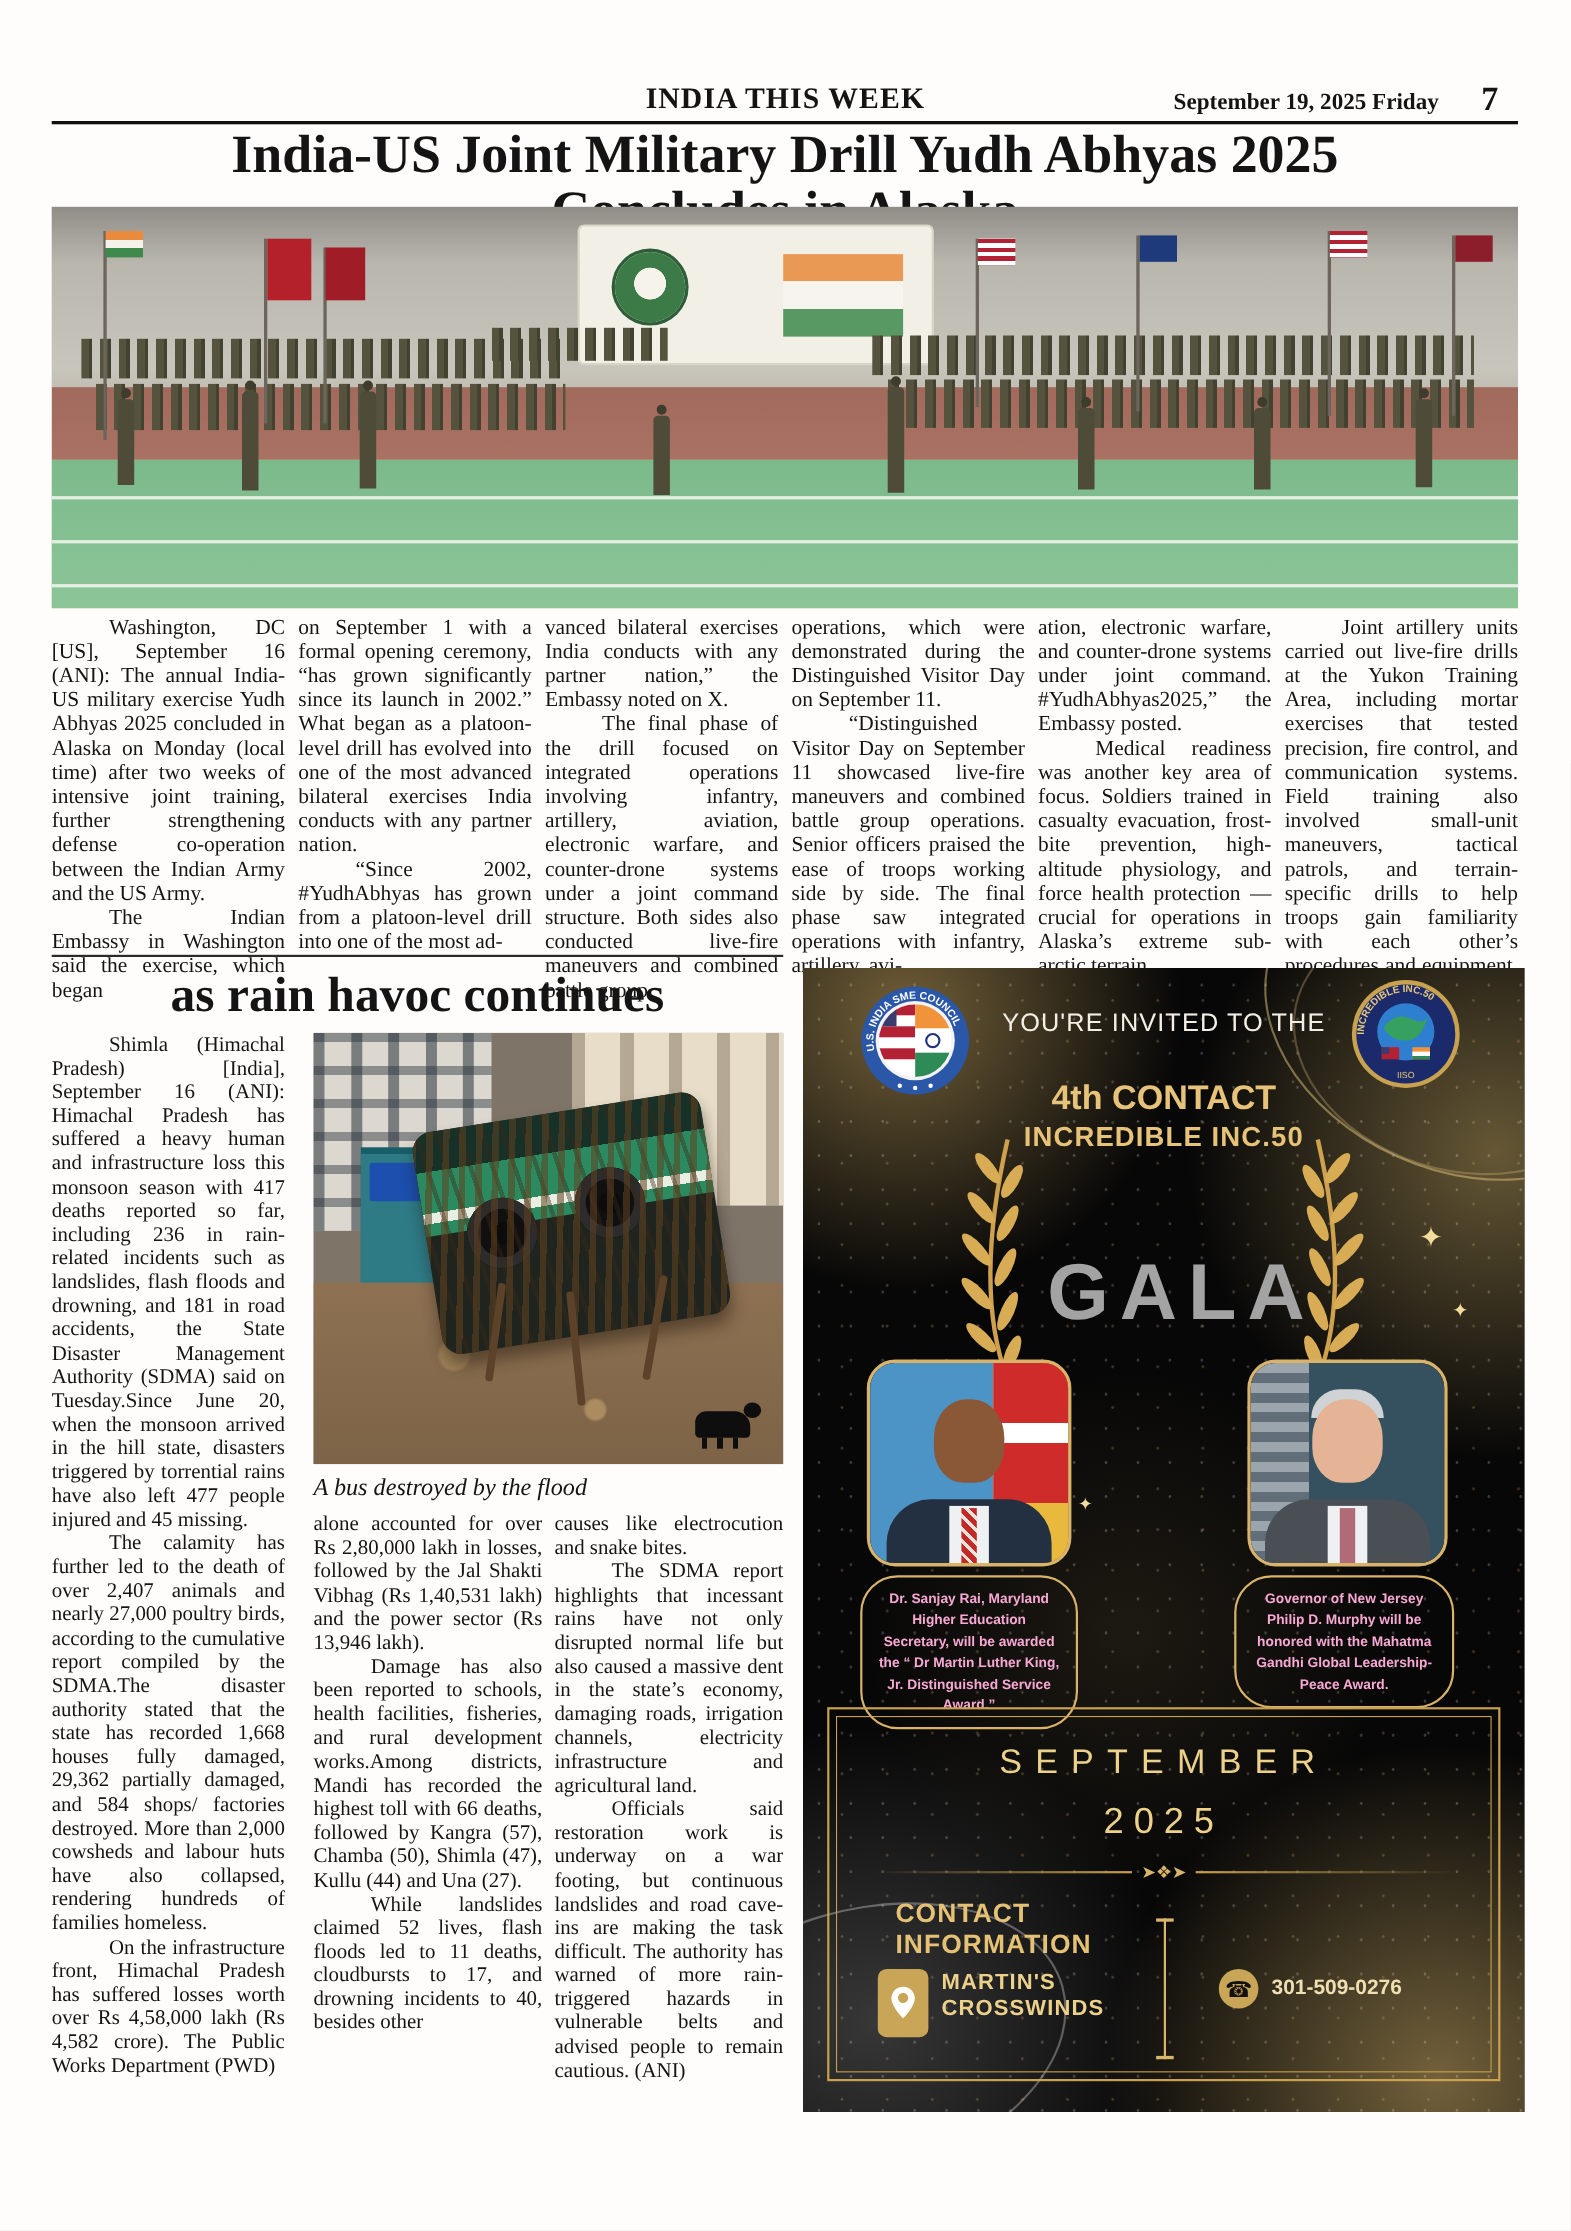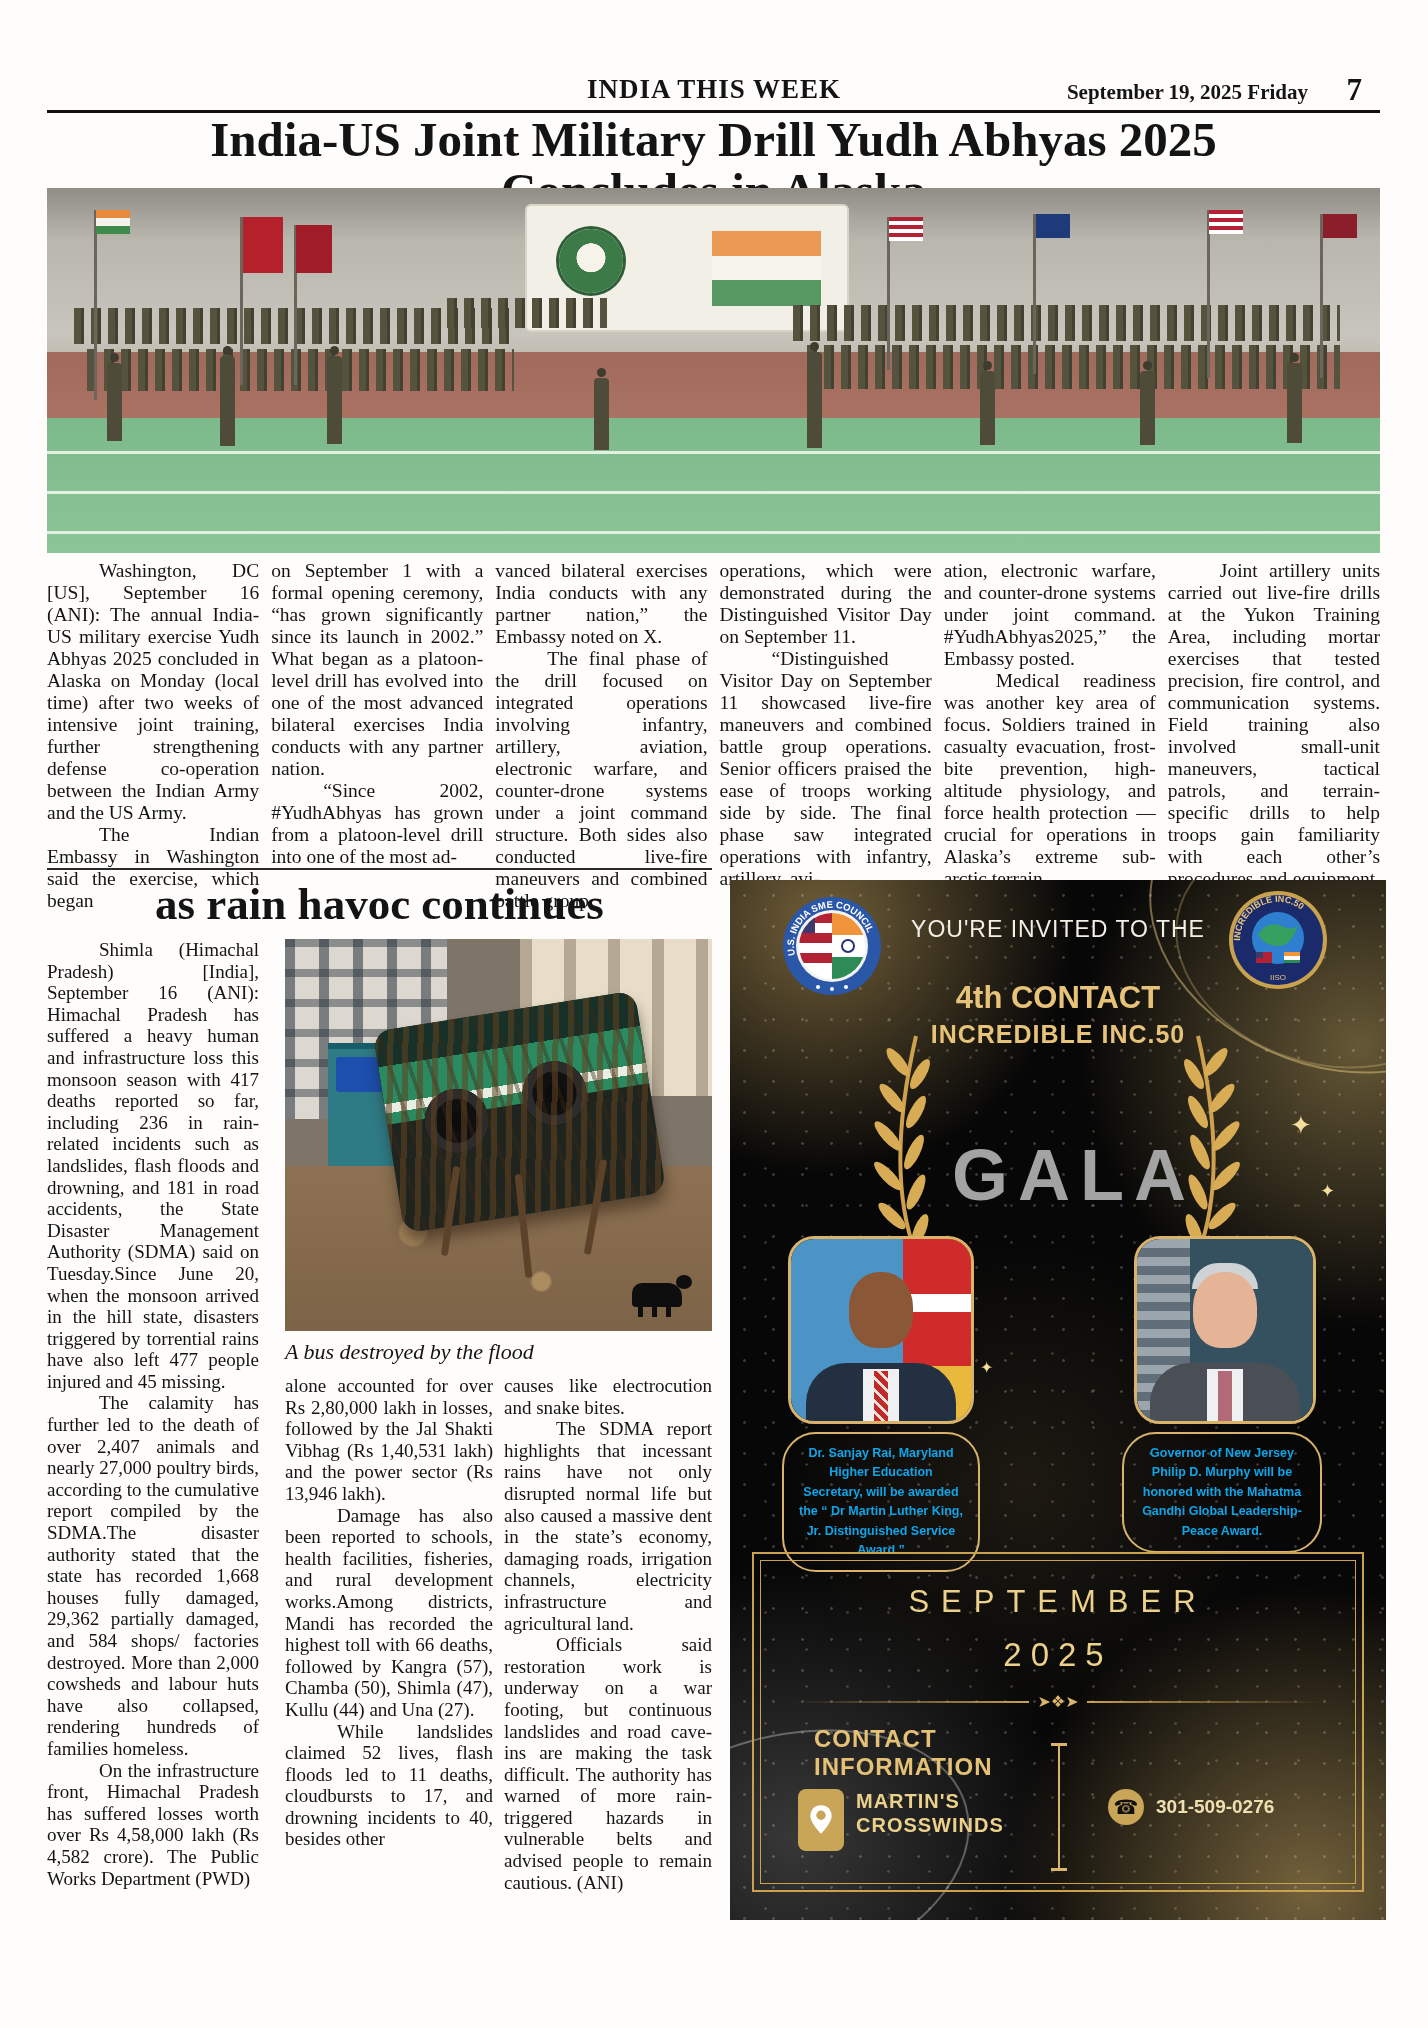--- a/index.html
+++ b/index.html
@@ -123,21 +123,21 @@
   .fL{background:#8a5737;} .fR{background:#e5b496;}
   .hairR{position:absolute;left:50%;top:13%;width:66px;height:26px;margin-left:-33px;border-radius:40px 40px 0 0;background:#cfd3d6;}
   .suit{position:absolute;left:50%;bottom:-4px;width:150px;height:62px;margin-left:-75px;border-radius:40px 40px 0 0;}
   .sL{background:#233041;} .sR{background:#4a4f55;}
   .shirt{position:absolute;left:50%;bottom:0;width:36px;height:52px;margin-left:-18px;background:#eef0f2;}
   .tie{position:absolute;left:50%;bottom:0;width:14px;height:50px;margin-left:-7px;}
   .tL{background:repeating-linear-gradient(45deg,#c22a2a 0 5px,#e9e2da 5px 8px);}
   .tR{background:#b06a78;}
   .cap-pill{position:absolute;top:552px;min-height:82px;border:2px solid #d9b36a;border-radius:34px;
             padding:10px 14px;box-sizing:border-box;display:flex;align-items:center;
-            font-size:12.5px;font-weight:700;line-height:1.55;text-align:center;color:#0ea5e9;}
+            font-size:12.5px;font-weight:700;line-height:1.55;text-align:center;color:#f9a8d4;}
   .cpl{left:52px;width:198px;} .cpr{left:392px;width:200px;}
   .gold-frame{position:absolute;top:672px;left:22px;width:612px;height:340px;
               border:2px solid #caa14f;outline:1px solid #caa14f;outline-offset:-9px;
               box-sizing:border-box;}
   .ad-month{margin-top:30px;text-align:center;font-size:31px;letter-spacing:12px;color:#ecd18a;}
   .date-row{margin-top:14px;display:flex;justify-content:center;align-items:center;gap:20px;}
   .bargrp{display:flex;flex-direction:column;gap:7px;align-items:center;}
   .gbar{height:5px;width:100%;border-radius:3px;
         background:linear-gradient(90deg,rgba(0,0,0,0),#c79a3f 25%,#f7e3a4 50%,#c79a3f 75%,rgba(0,0,0,0));}
   .wkday{font-size:25px;font-weight:700;letter-spacing:2px;color:#ecd18a;}

